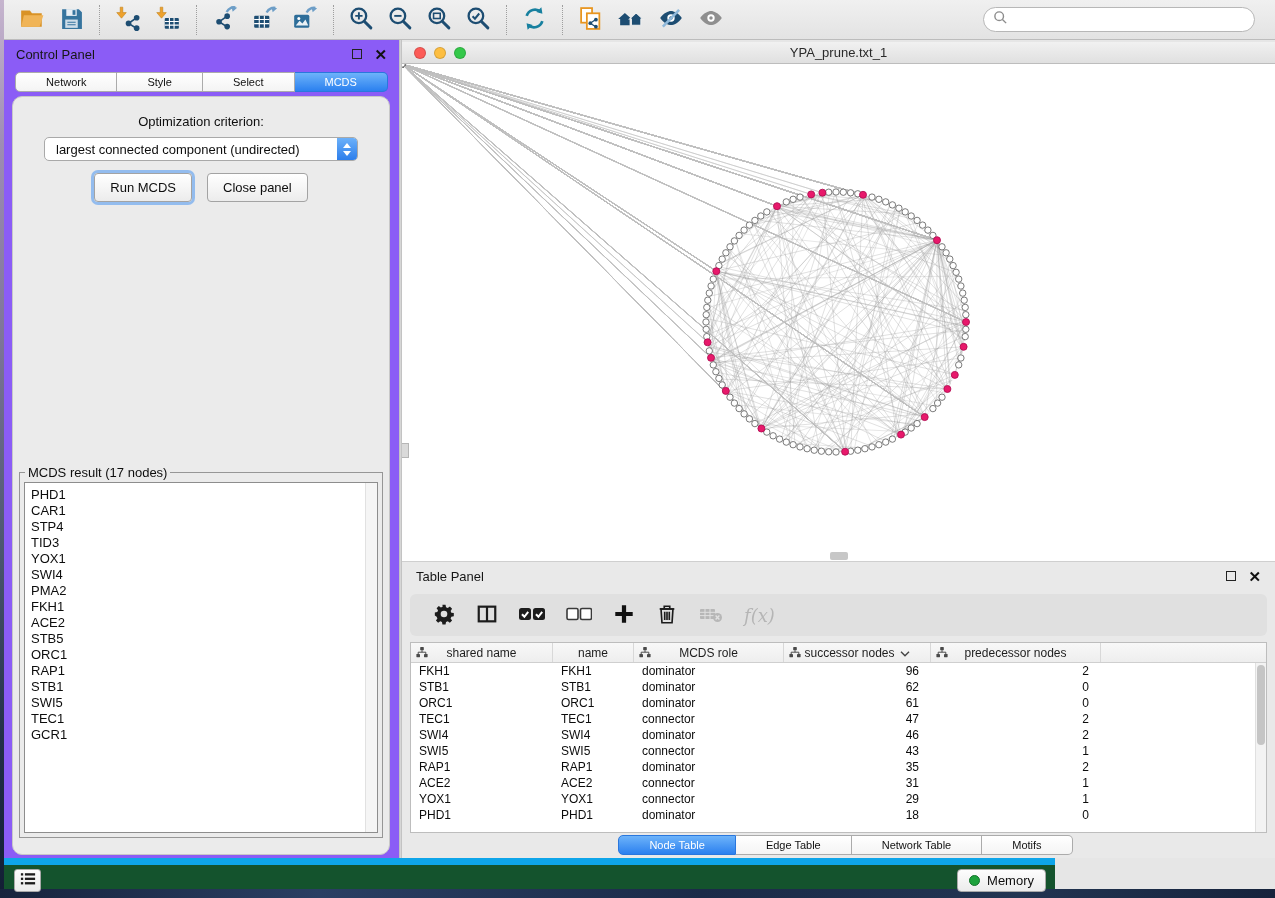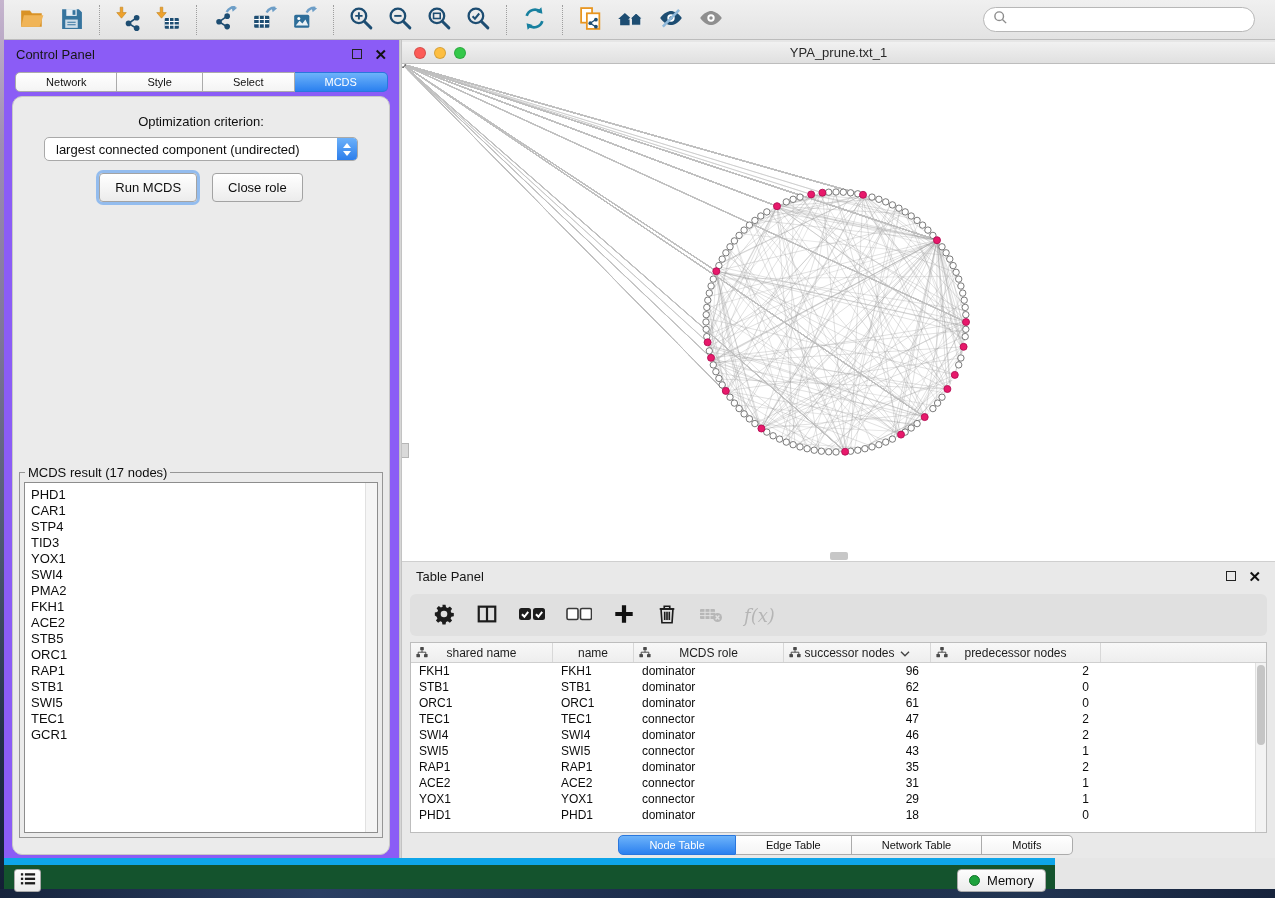--- a/index.html
+++ b/index.html
@@ -287,21 +287,21 @@
       <div class="opt-label">Optimization criterion:</div>
       <div class="dropdown">
         <span class="dd-text">largest connected component (undirected)</span>
         <span class="dd-step">
             <span class="tri-up"></span>
             <span class="tri-down"></span>
           </span>
       </div>
       <div class="btn-row">
         <button class="push-btn focused">Run MCDS</button>
-        <button class="push-btn">Close role</button>
+        <button class="push-btn">Close panel</button>
       </div>
       <fieldset class="result-fieldset">
         <legend>MCDS result (17 nodes)</legend>
         <div class="result-list">
           <div>
               <div class="result-item">PHD1</div>
               <div class="result-item">CAR1</div>
               <div class="result-item">STP4</div>
               <div class="result-item">TID3</div>
               <div class="result-item">YOX1</div>

